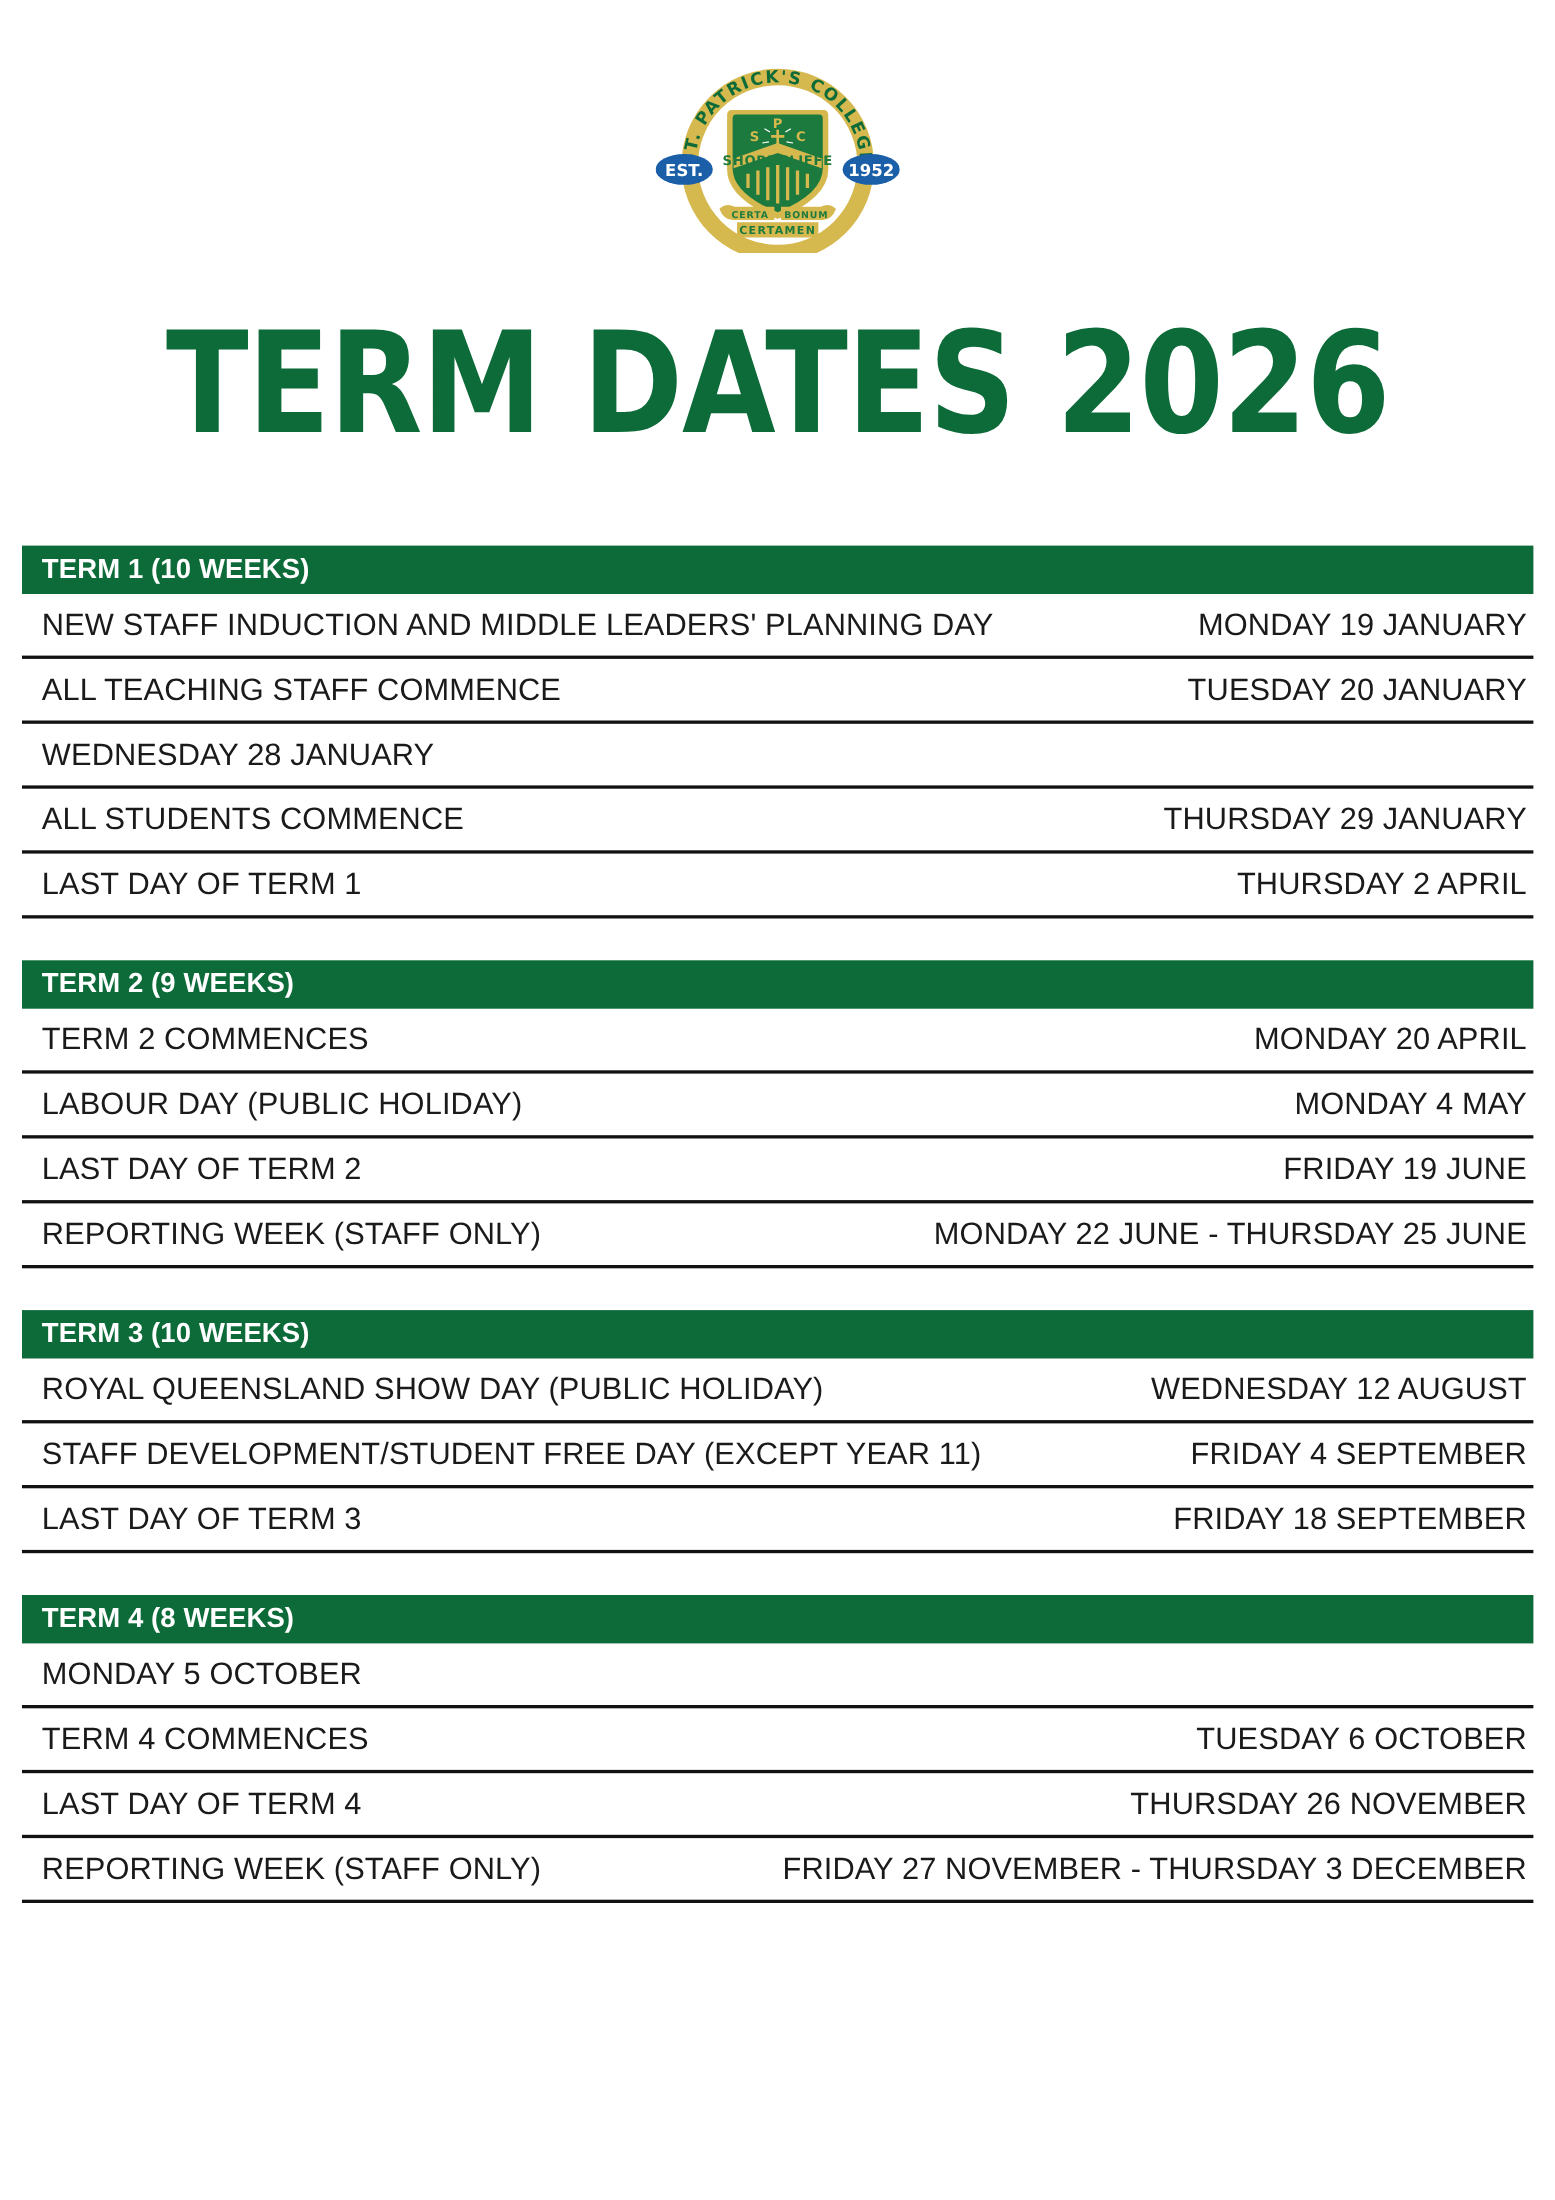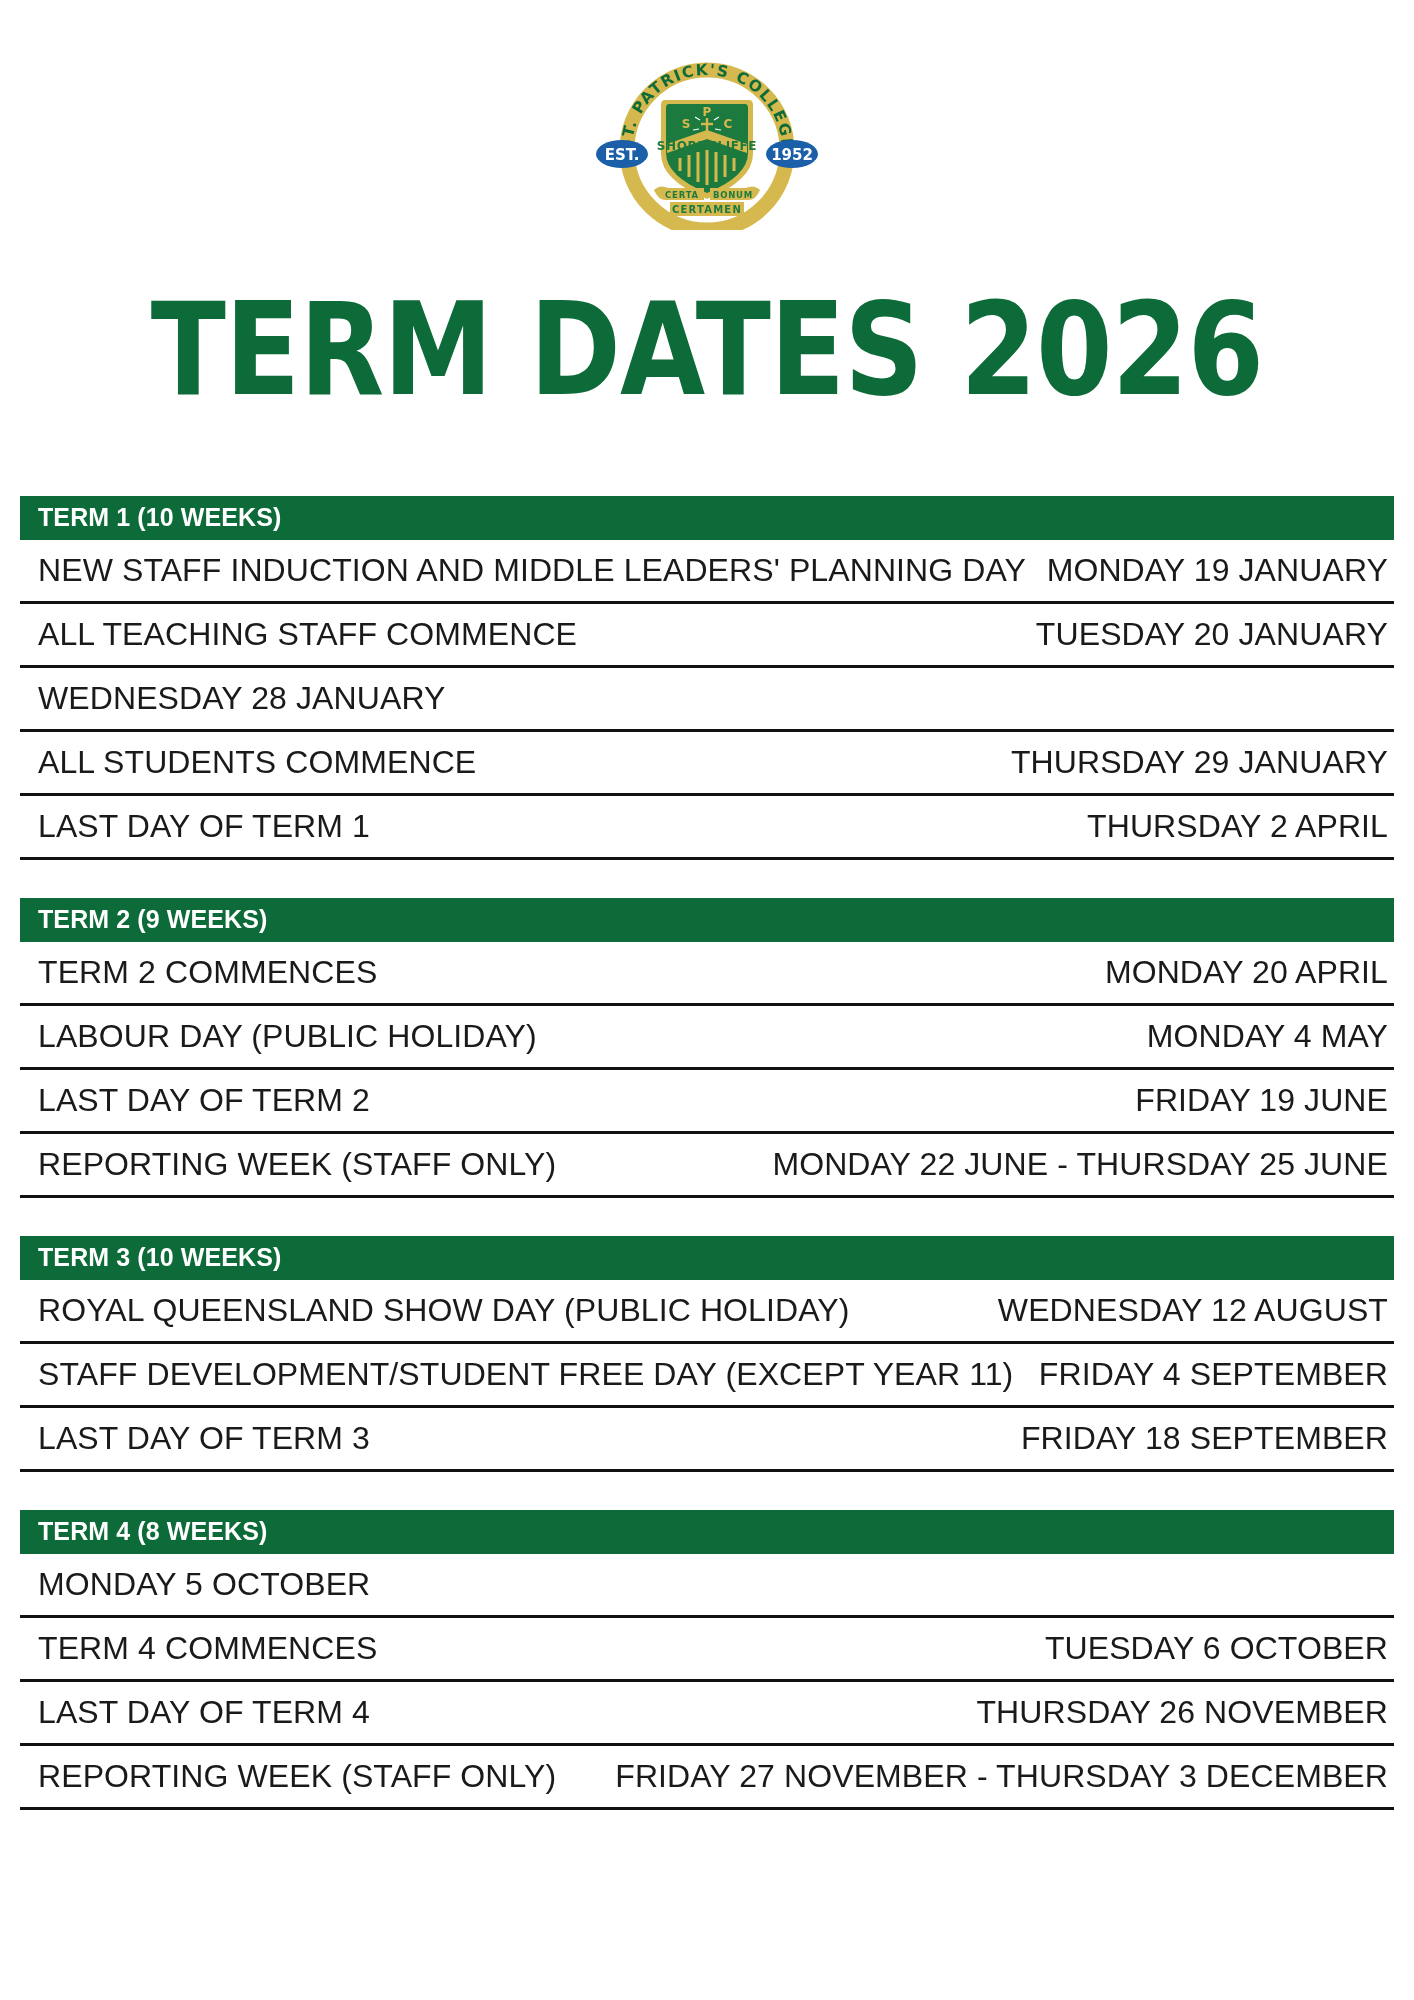--- a/index.html
+++ b/index.html
@@ -69,21 +69,21 @@
     font-family: "Liberation Sans", sans-serif;
   }
 
   .row {
     display: flex;
     align-items: center;
     justify-content: space-between;
     border-bottom: 3px solid #111111;
     padding: 12px 6px 12px 18px;
     min-height: 53px;
-    font-size: 32px;
+    font-size: 28px;
     letter-spacing: 0.1px;
   }
   .row:first-of-type { padding-top: 14px; }
 
   .row-label { white-space: nowrap; }
   .row-value { white-space: nowrap; text-align: right; }
 
   
   .logo svg { display: block; width: 222px; height: 172px; }
 </style>

